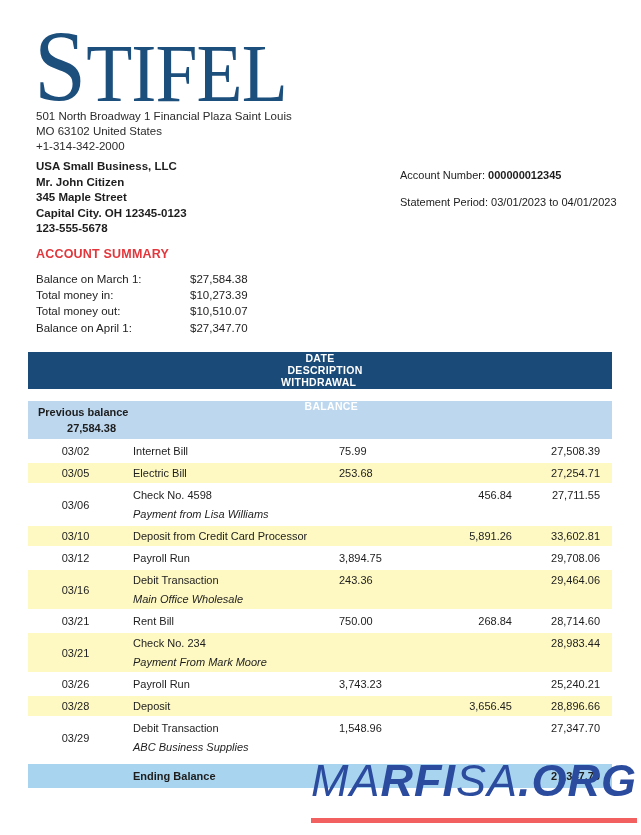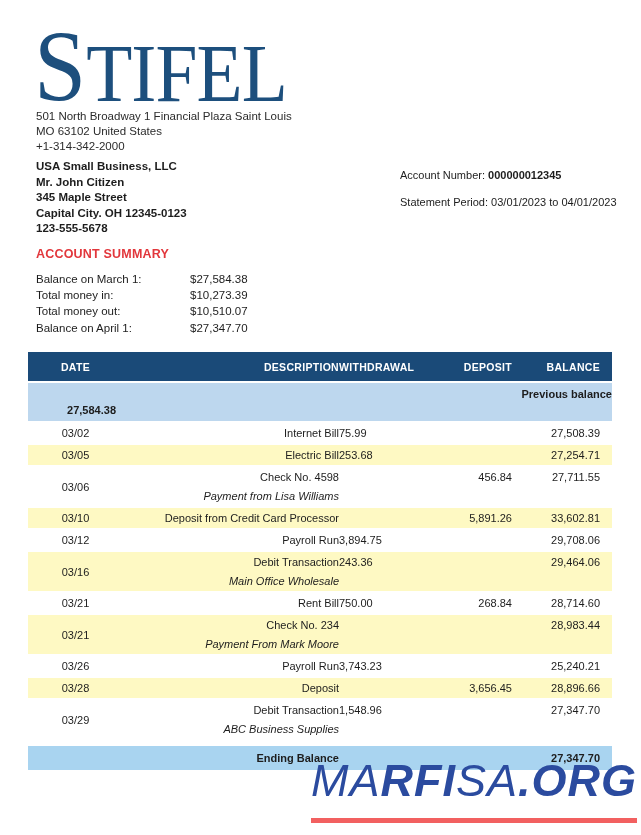--- a/index.html
+++ b/index.html
@@ -31,30 +31,30 @@
   
   .summary-title { position:absolute; left:36px; top:247px; font-size:12.5px; font-weight:bold; color:#e2373c; letter-spacing:0.2px; }
   .summary { position:absolute; left:36px; top:271px; font-size:11.5px; }
   .summary .srow { display:flex; height:16.2px; align-items:center; }
   .summary .slabel { width:154px; }
   .summary .svalue { }
 
   
   .ttable { position:absolute; left:28px; top:352px; width:584px; font-size:11px; }
   .thead {
-    display:flex; align-items:center; height:29px; margin-bottom:2px;
-    background:#1a4a78; color:#ffffff; font-weight:bold; font-size:10.5px; letter-spacing:0.3px;
+    display:flex; align-items:center; height:37px; margin-bottom:12px;
+    background:#1a4a78; color:#ffffff; font-weight:bold; font-size:10.5px; letter-spacing:0.3px;flex-direction:column;
   }
   .trow { display:flex; align-items:stretch; padding:2px 0; border-bottom:2px solid #ffffff; line-height:16px; }
   .trow.shaded { background:#fef9c3; }
   .trow.special { background:#bdd7ee; font-weight:bold; padding:3px 0;flex-direction:column; }
   .trow.ending  { background:#a9d4f0; font-weight:bold; margin-top:5px; padding:4px 0; }
 
   .c-date { width:95px;  text-align:center; align-self:center; }
-  .c-desc { flex:1; padding-left:10px; text-align:right; }
+  .c-desc { flex:1; padding-left:10px; text-align:left; }
   .c-wd   { width:78px;  text-align:left;  white-space:nowrap; }
   .c-dep  { width:95px;  text-align:right; white-space:nowrap; }
   .c-bal  { width:100px; text-align:right; padding-right:12px; white-space:nowrap; }
   .desc-note { font-style:italic; margin-top:3px; }
 
   
   .watermark {
     position:absolute; right:4px; top:756px;
     display:inline-block; padding-bottom:12px; border-bottom:5px solid #f26060;
     font-size:45px; line-height:1.1; color:#2b4b9f; letter-spacing:1px; white-space:nowrap;font-style:italic;

